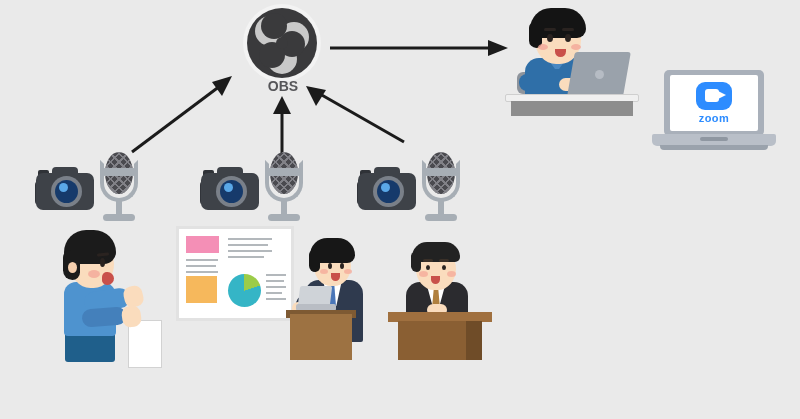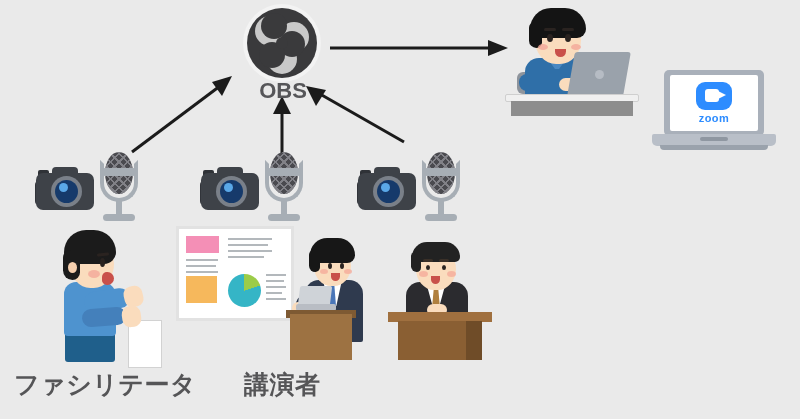--- a/index.html
+++ b/index.html
@@ -64,21 +64,21 @@
     width: 12px; height: 12px;
     left: 29px; top: 29px;
     border-radius: 50%;
     background: #3a3a3c;
   }
   #obs-label {
     position: absolute;
     left: 0; top: 74px;
     width: 90px;
     text-align: center;
-    font-size: 22px;
+    font-size: 14px;
     font-weight: bold;
     color: #565659;
   }
 
   
   .arrow { position: absolute; }
   .arrow svg { display: block; overflow: visible; }
 
   
   .cam { position: absolute; width: 62px; height: 46px; }
@@ -733,21 +733,20 @@
     <div class="fa-ear"></div>
     <div class="fa-brow"></div>
     <div class="fa-eye"></div>
     <div class="fa-cheek"></div>
     <div class="fa-mouth"></div>
     <div class="fa-arm"></div>
     <div class="fa-hand h1"></div>
     <div class="fa-arm2"></div>
     <div class="fa-hand h2"></div>
   </div>
-  <div class="lbl" style="left:14px; top:368px; font-size:25px;">ファシリテータ</div>
 
   <div class="node" id="whiteboard">
     <div class="wb-frame"></div>
     <div class="wb-pink"></div>
     <div class="wb-orange"></div>
     <div class="wb-line" style="left:52px; top:12px;  width:44px;"></div>
     <div class="wb-line" style="left:52px; top:18px;  width:40px;"></div>
     <div class="wb-line" style="left:52px; top:24px;  width:44px;"></div>
     <div class="wb-line" style="left:52px; top:30px;  width:36px;"></div>
     <div class="wb-line" style="left:10px; top:33px;  width:32px;"></div>
@@ -773,21 +772,20 @@
     <div class="sp-cheek c1"></div>
     <div class="sp-cheek c2"></div>
     <div class="sp-mouth"></div>
     <div class="sp-arm"></div>
     <div class="sp-hand"></div>
     <div class="sp-laptop-screen"></div>
     <div class="sp-laptop-base"></div>
     <div class="sp-podium-top"></div>
     <div class="sp-podium"></div>
   </div>
-  <div class="lbl" style="left:244px; top:368px; font-size:25px;">講演者</div>
 
   <div class="node" id="mc">
     <div class="mc-suit"></div>
     <div class="mc-shirt"></div>
     <div class="mc-tie"></div>
     <div class="mc-head"></div>
     <div class="mc-hair"></div>
     <div class="mc-hair-s"></div>
     <div class="mc-brow b1"></div>
     <div class="mc-brow b2"></div>

